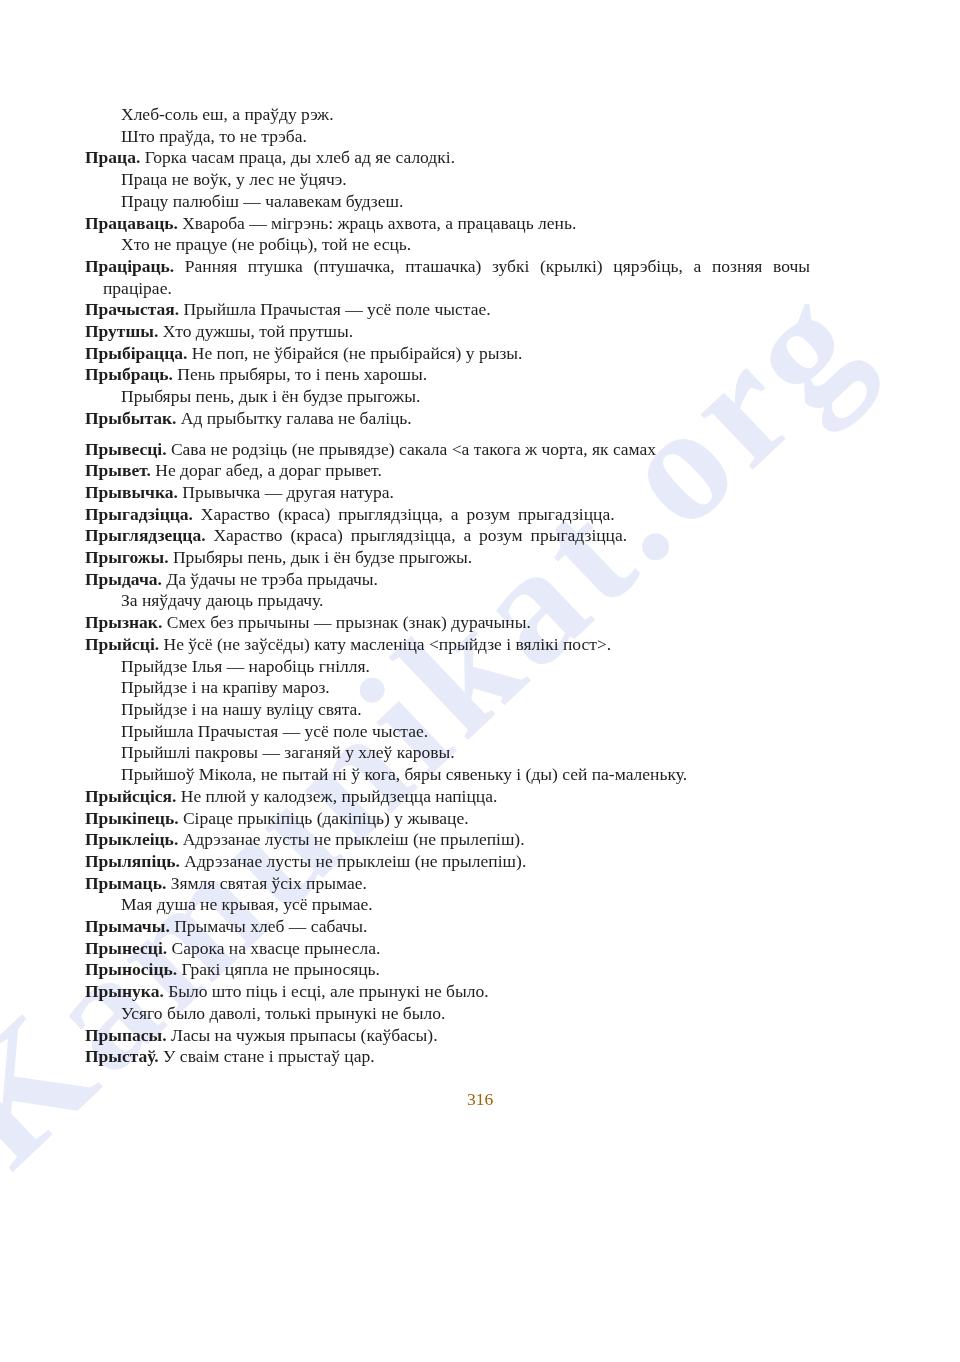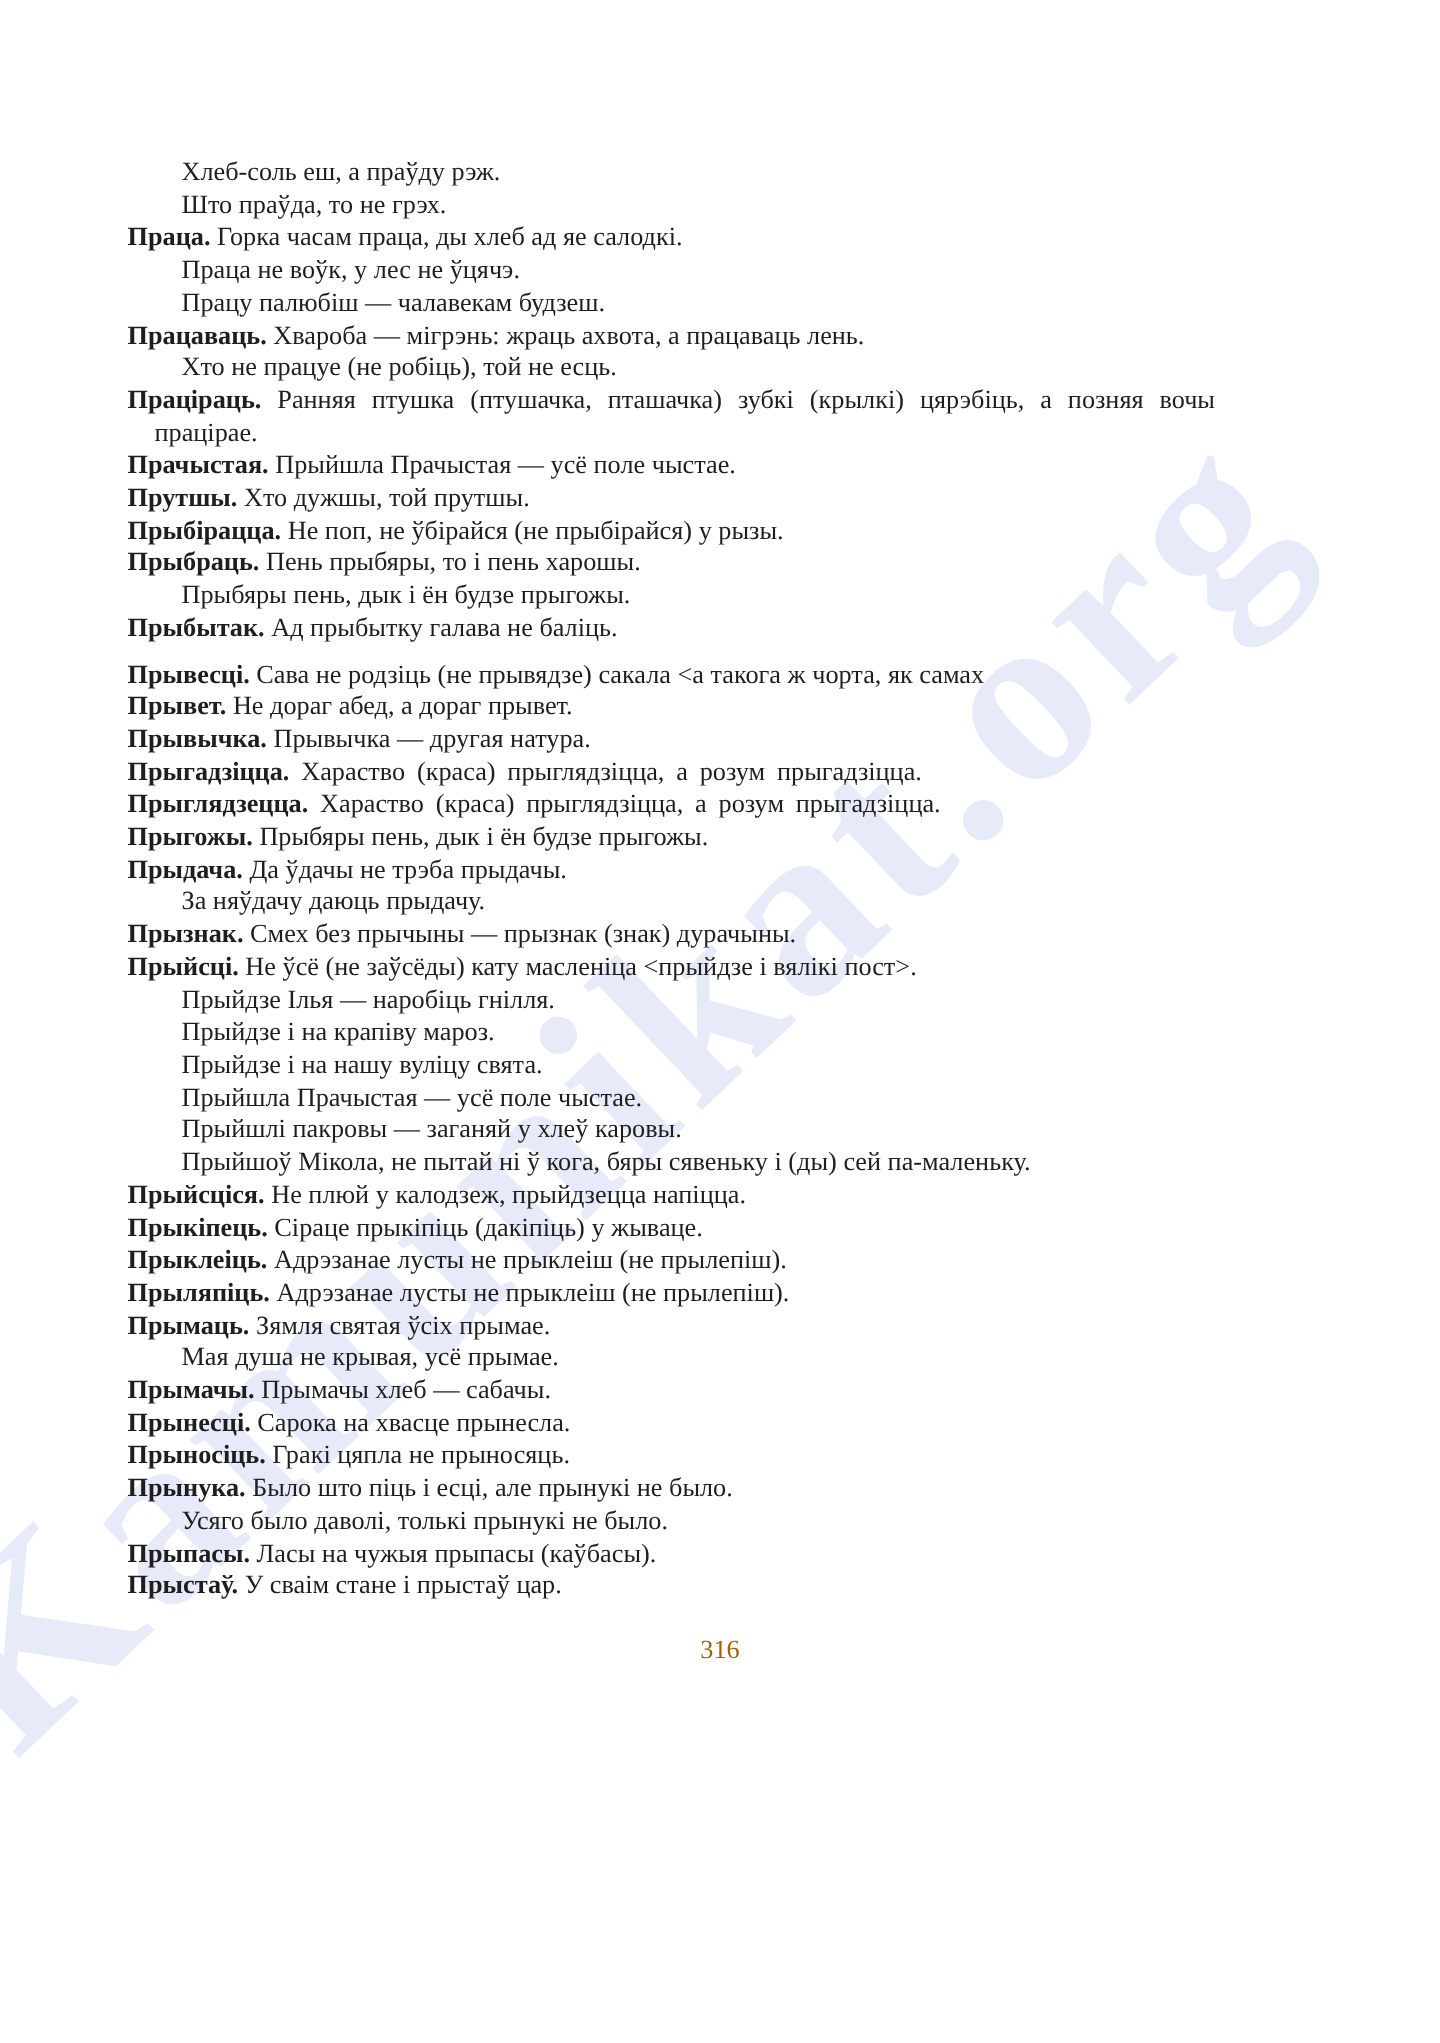--- a/index.html
+++ b/index.html
@@ -57,21 +57,21 @@
     color: #a16207;
   }
 </style>
 </head>
 <body>
 
 <div class="watermark">Kamunikat.org</div>
 
 <div class="page-body">
     <p class="sub">Хлеб-соль еш, а праўду рэж.</p>
-    <p class="sub">Што праўда, то не грэх.</p>
+    <p class="sub">Што праўда, то не трэба.</p>
     <p class="entry"><b>Праца.</b> Горка часам праца, ды хлеб ад яе салодкі.</p>
     <p class="sub">Праца не воўк, у лес не ўцячэ.</p>
     <p class="sub">Працу палюбіш — чалавекам будзеш.</p>
     <p class="entry"><b>Працаваць.</b> Хвароба — мігрэнь: жраць ахвота, а працаваць лень.</p>
     <p class="sub">Хто не працуе (не робіць), той не есць.</p>
     <p class="entry"><b>Праціраць.</b> Ранняя птушка (птушачка, пташачка) зубкі (крылкі) цярэбіць, а позняя вочы працірае.</p>
     <p class="entry"><b>Прачыстая.</b> Прыйшла Прачыстая — усё поле чыстае.</p>
     <p class="entry"><b>Прутшы.</b> Хто дужшы, той прутшы.</p>
     <p class="entry"><b>Прыбірацца.</b> Не поп, не ўбірайся (не прыбірайся) у рызы.</p>
     <p class="entry"><b>Прыбраць.</b> Пень прыбяры, то і пень харошы.</p>

